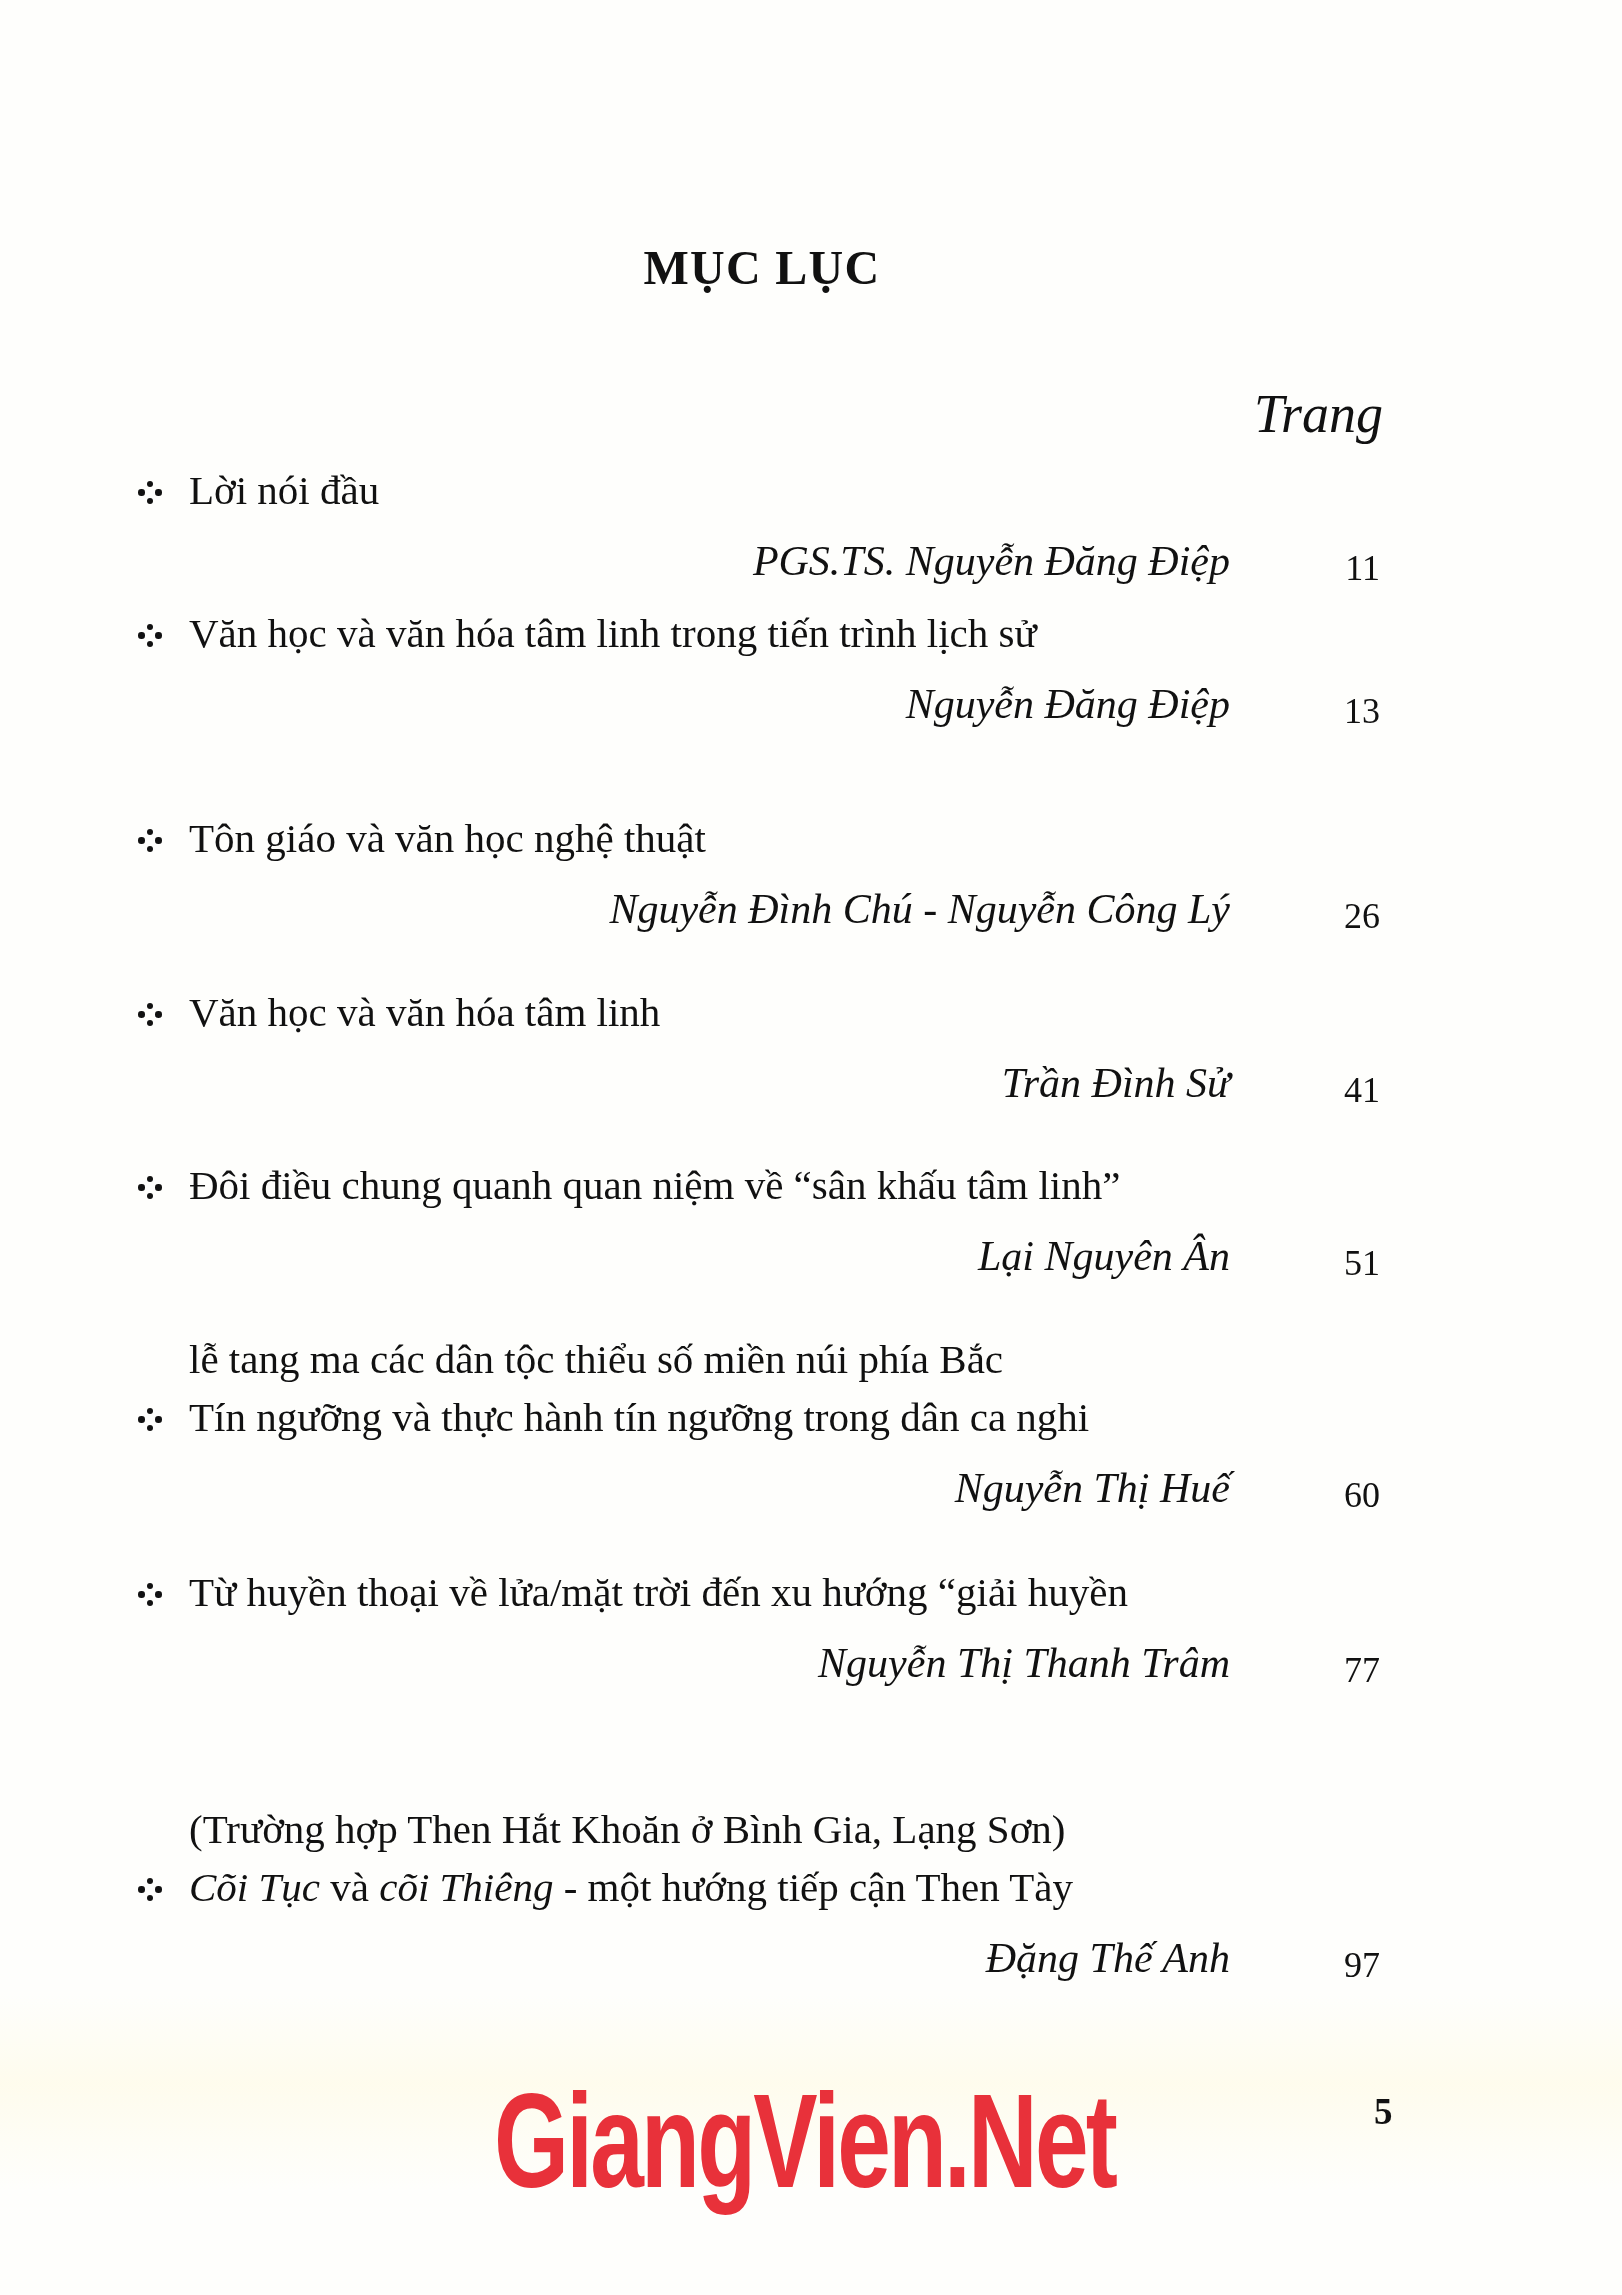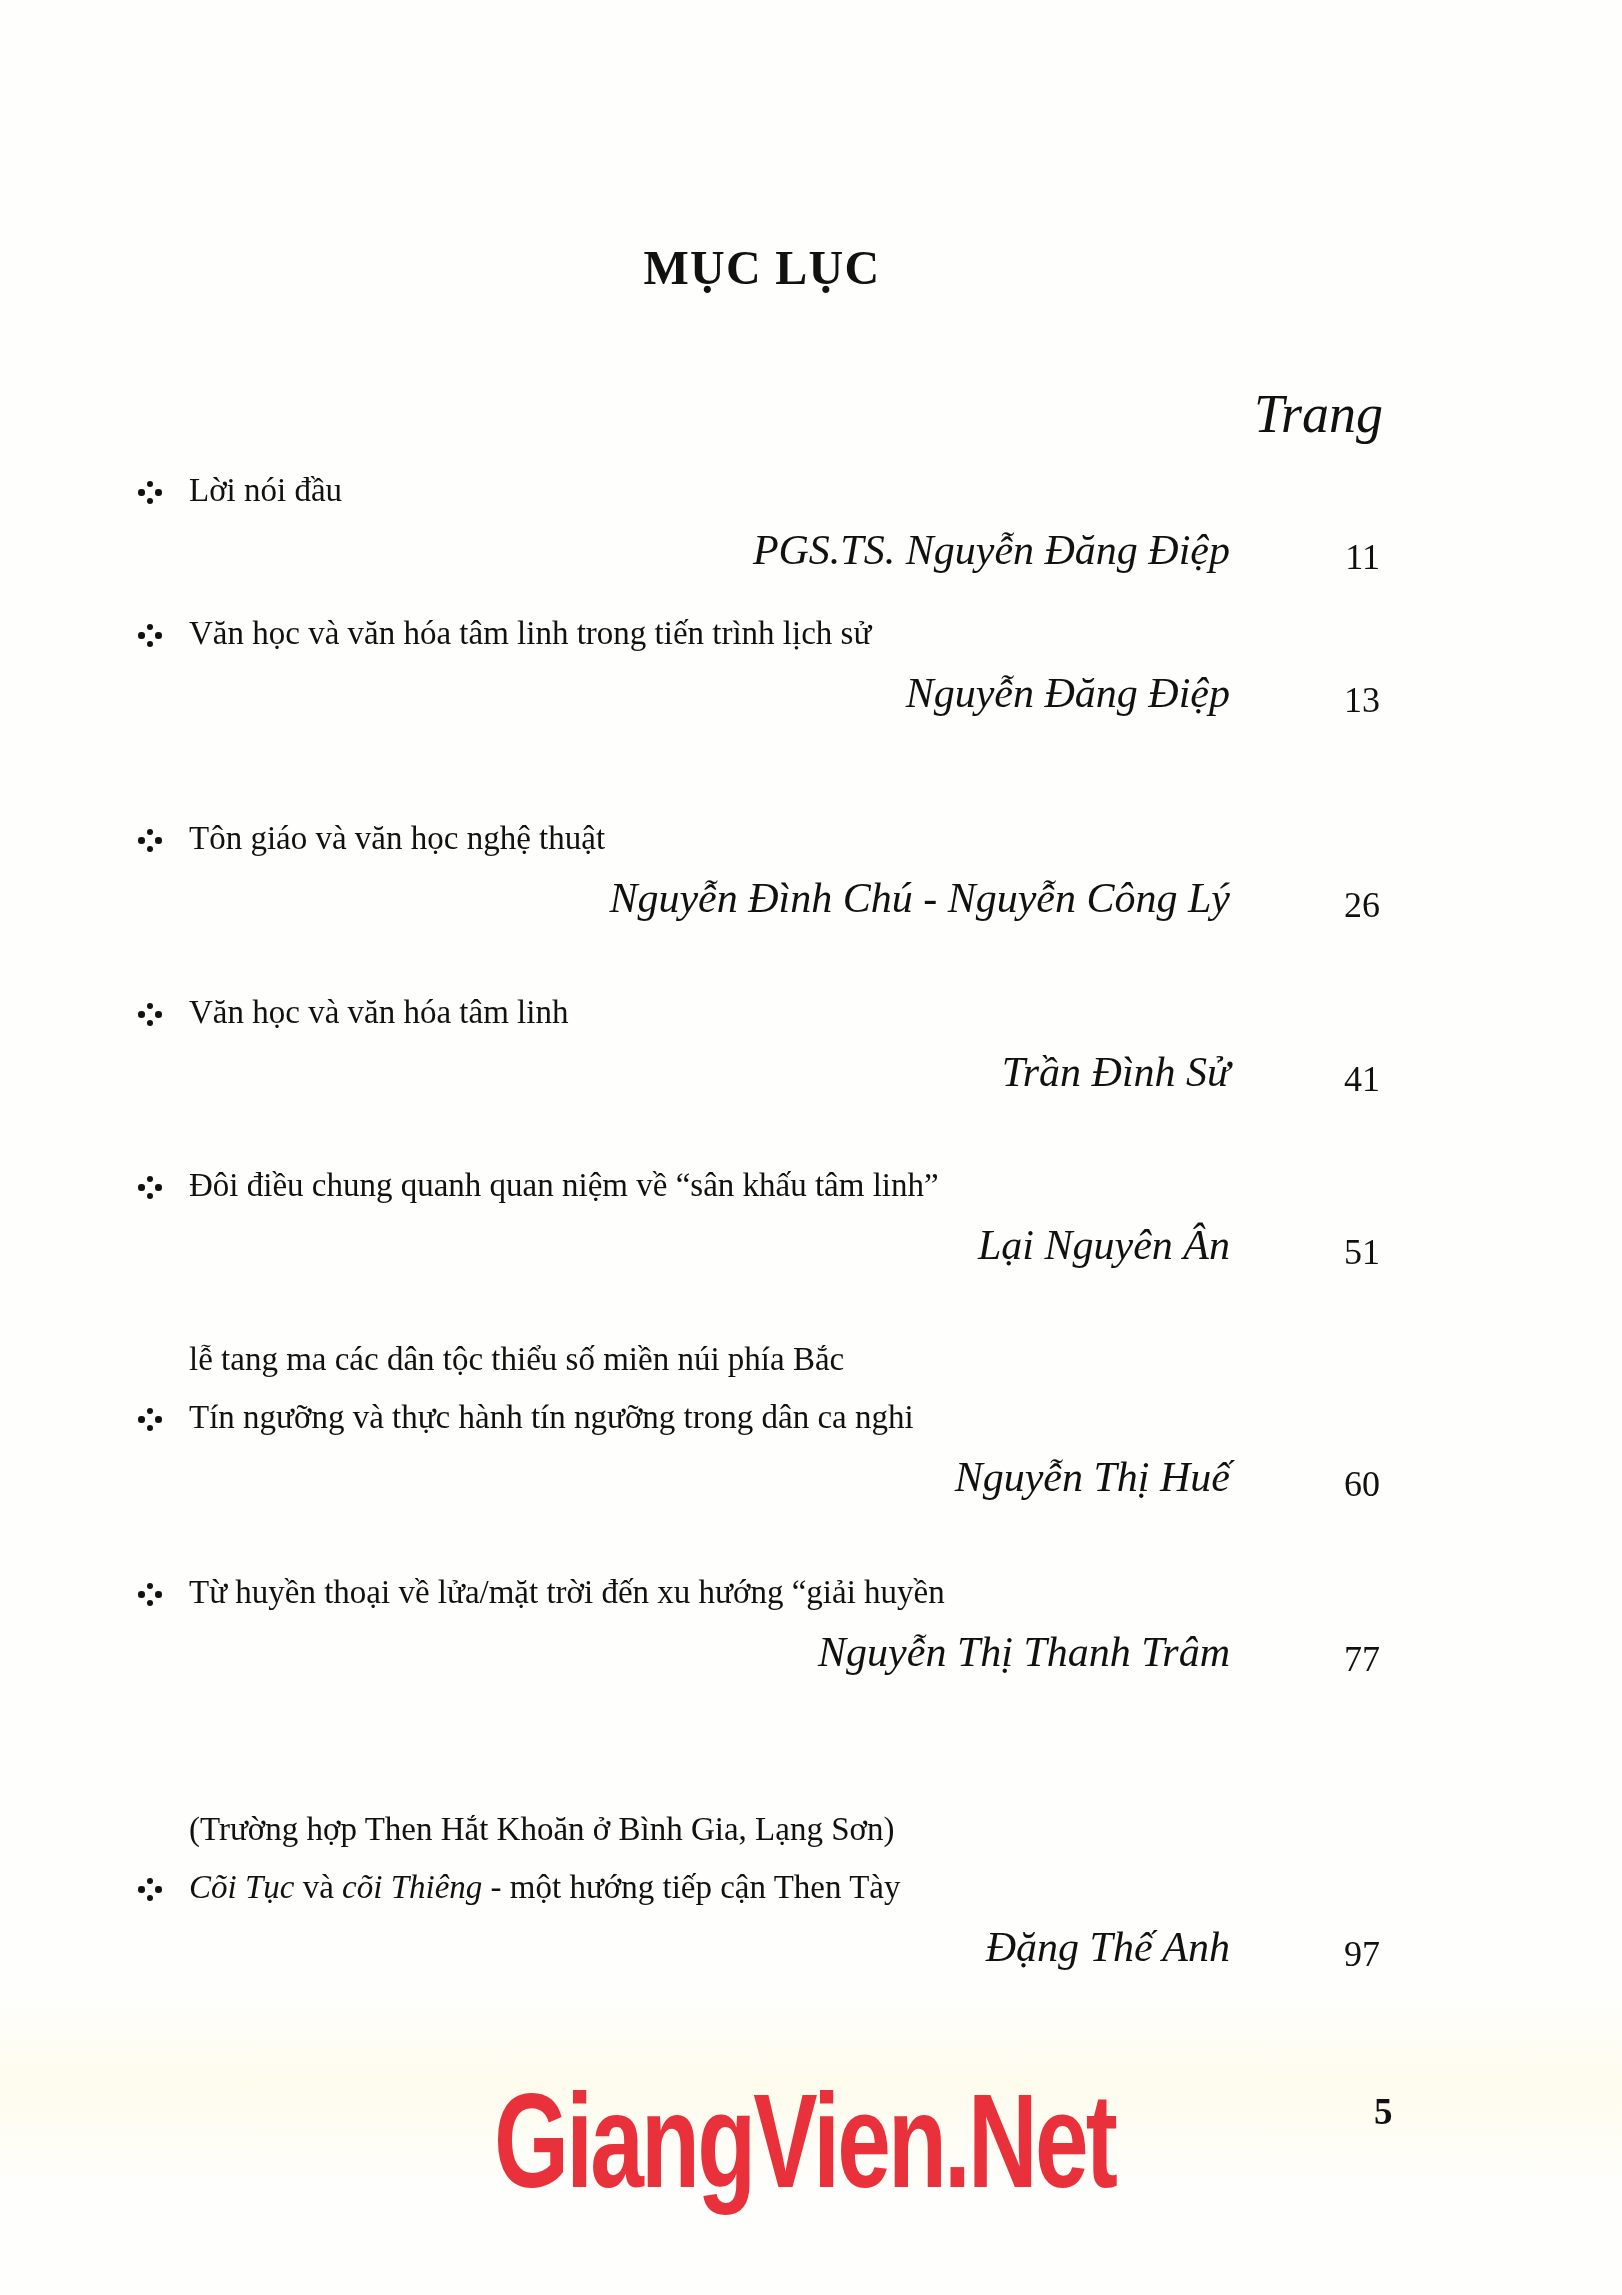--- a/index.html
+++ b/index.html
@@ -17,35 +17,35 @@
     .title {
       position: absolute; top: 208px; left: 0; width: 1524px; text-align: center;
       font-size: 48px; font-weight: bold; letter-spacing: 1.3px;
     }
     .trang {
       position: absolute; top: 383px; right: 239px;
       font-size: 54px; font-style: italic;
     }
     .entry { position: absolute; left: 137px; width: 1243px; }
     .entry-line {
-      position: relative; font-size: 33px; line-height: 58px; height: 58px;
+      position: relative; font-size: 41px; line-height: 58px; height: 58px;
       padding-left: 52px; white-space: nowrap; transform-origin: left center;
     }
     .bullet {
       position: absolute; left: 1.3px; top: 19.6px; width: 23.6px; height: 23.6px;
     }
     .bullet i {
       position: absolute; width: 6.5px; height: 6.5px; background: #111; border-radius: 50%;
     }
     .bullet i:nth-child(1) { left: 8.5px; top: 0; }
     .bullet i:nth-child(2) { left: 0; top: 8.5px; }
     .bullet i:nth-child(3) { left: 17px; top: 8.5px; }
     .bullet i:nth-child(4) { left: 8.5px; top: 17px; }
     .author-row {
-      position: relative; height: 58px; margin-top: 2px;
+      position: relative; height: 58px; margin-top: 13px;
     }
     .author {
       position: absolute; right: 150px; top: 0;
       font-size: 42px; font-style: italic; line-height: 58px; white-space: nowrap;
     }
     .pagenum {
       position: absolute; right: 0; top: 6.5px;
       font-family: Liberation Serif, serif;
       font-size: 36px; line-height: 58px;
     }

